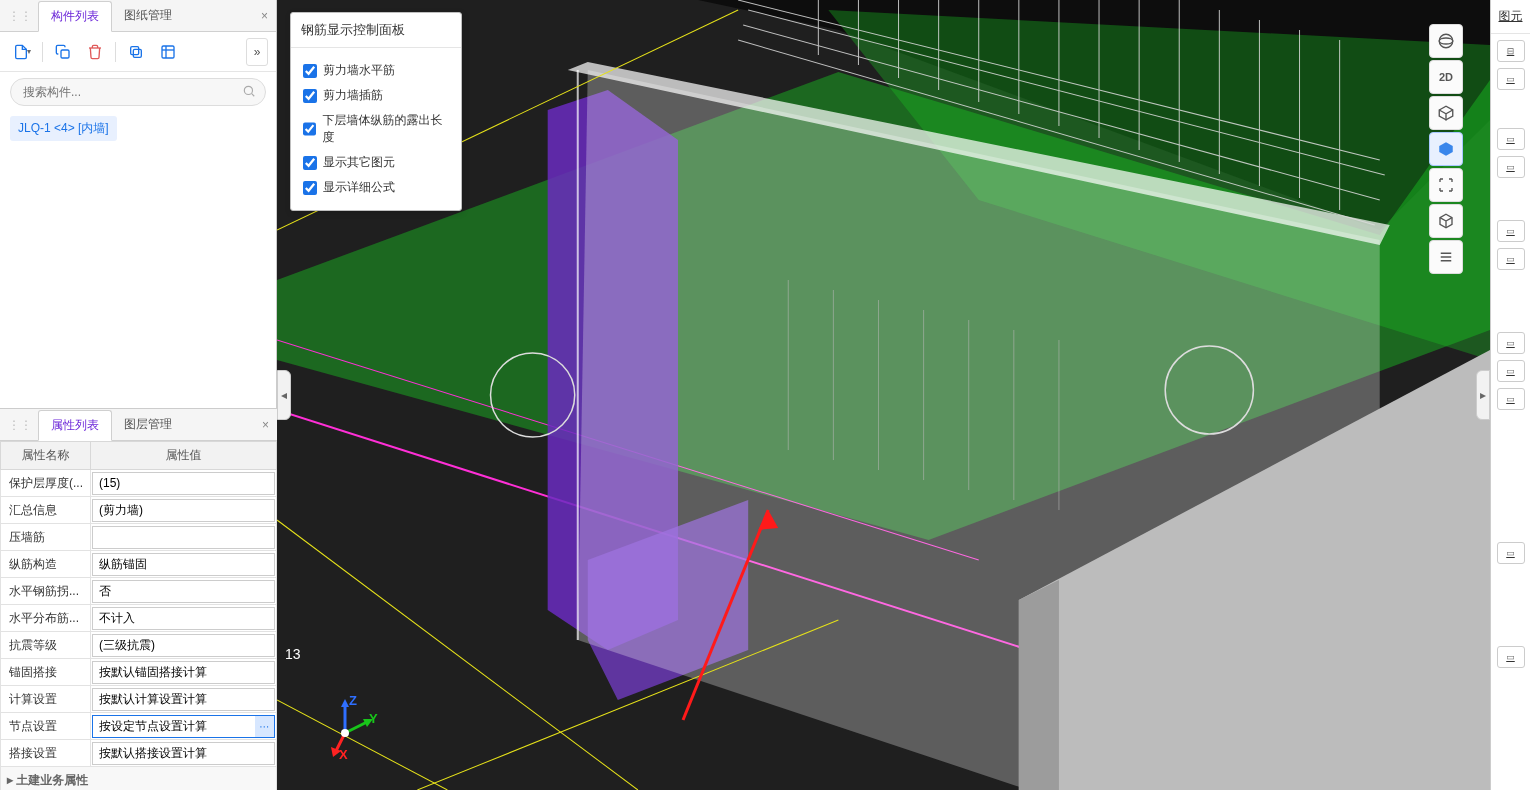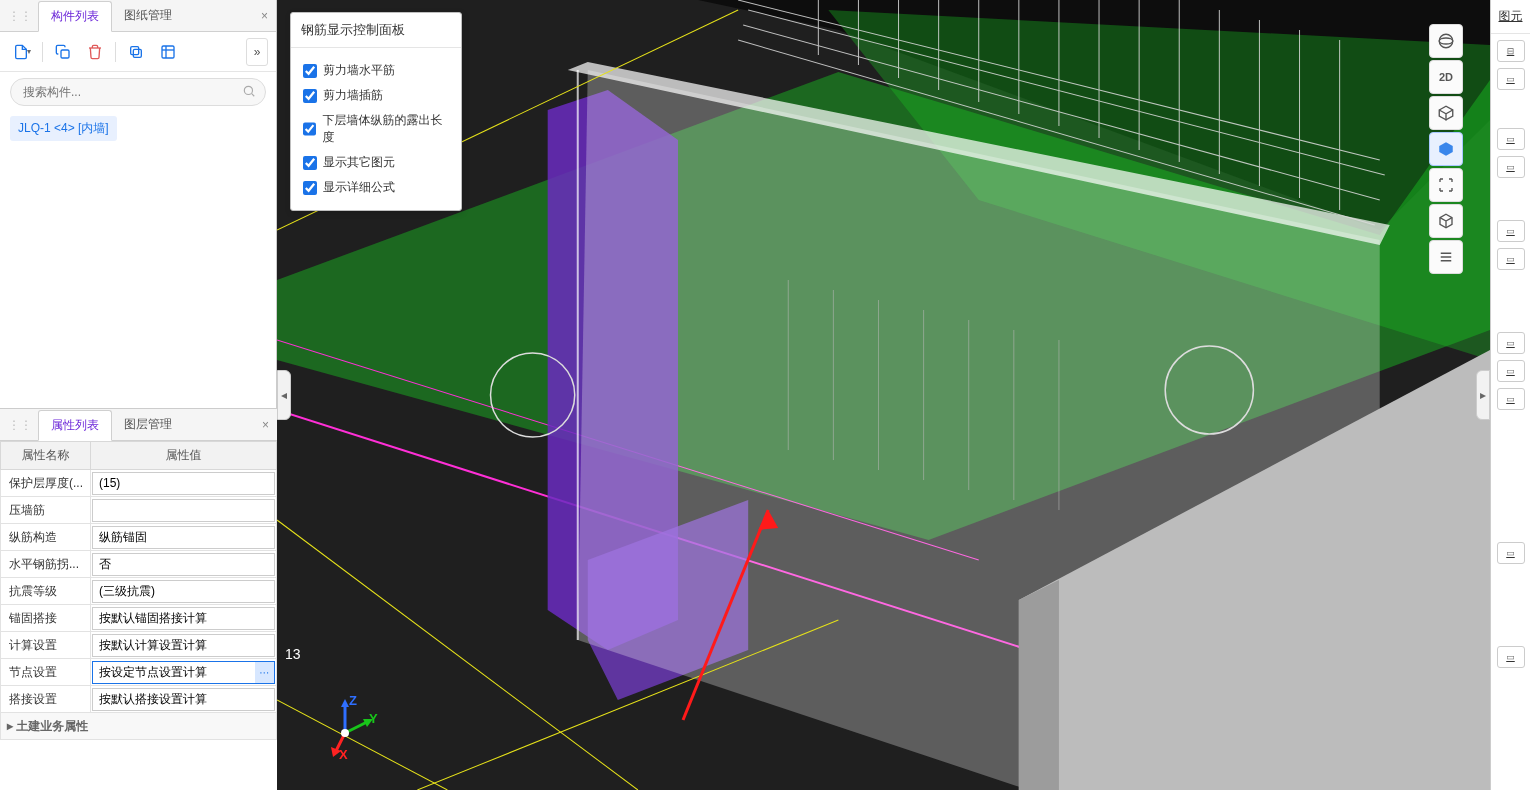--- a/index.html
+++ b/index.html
@@ -144,40 +144,56 @@
         <tbody id="props-body">
           <tr>
             <td class="k">保护层厚度(...</td>
             <td class="v">
               <div class="field">
                 <input value="(15)" style="">
               </div>
             </td>
           </tr>
           <tr>
+            <td class="k">汇总信息</td>
+            <td class="v">
+              <div class="field">
+                <input value="(剪力墙)" style="">
+              </div>
+            </td>
+          </tr>
+          <tr>
             <td class="k">压墙筋</td>
             <td class="v">
               <div class="field">
                 <input style="">
               </div>
             </td>
           </tr>
           <tr>
             <td class="k">纵筋构造</td>
             <td class="v">
               <div class="field">
                 <input value="纵筋锚固" style="">
               </div>
             </td>
           </tr>
           <tr>
             <td class="k">水平钢筋拐...</td>
             <td class="v">
               <div class="field">
                 <input value="否" style="">
+              </div>
+            </td>
+          </tr>
+          <tr>
+            <td class="k">水平分布筋...</td>
+            <td class="v">
+              <div class="field">
+                <input value="不计入" style="">
               </div>
             </td>
           </tr>
           <tr>
             <td class="k">抗震等级</td>
             <td class="v">
               <div class="field">
                 <input value="(三级抗震)" style="">
               </div>
             </td>

